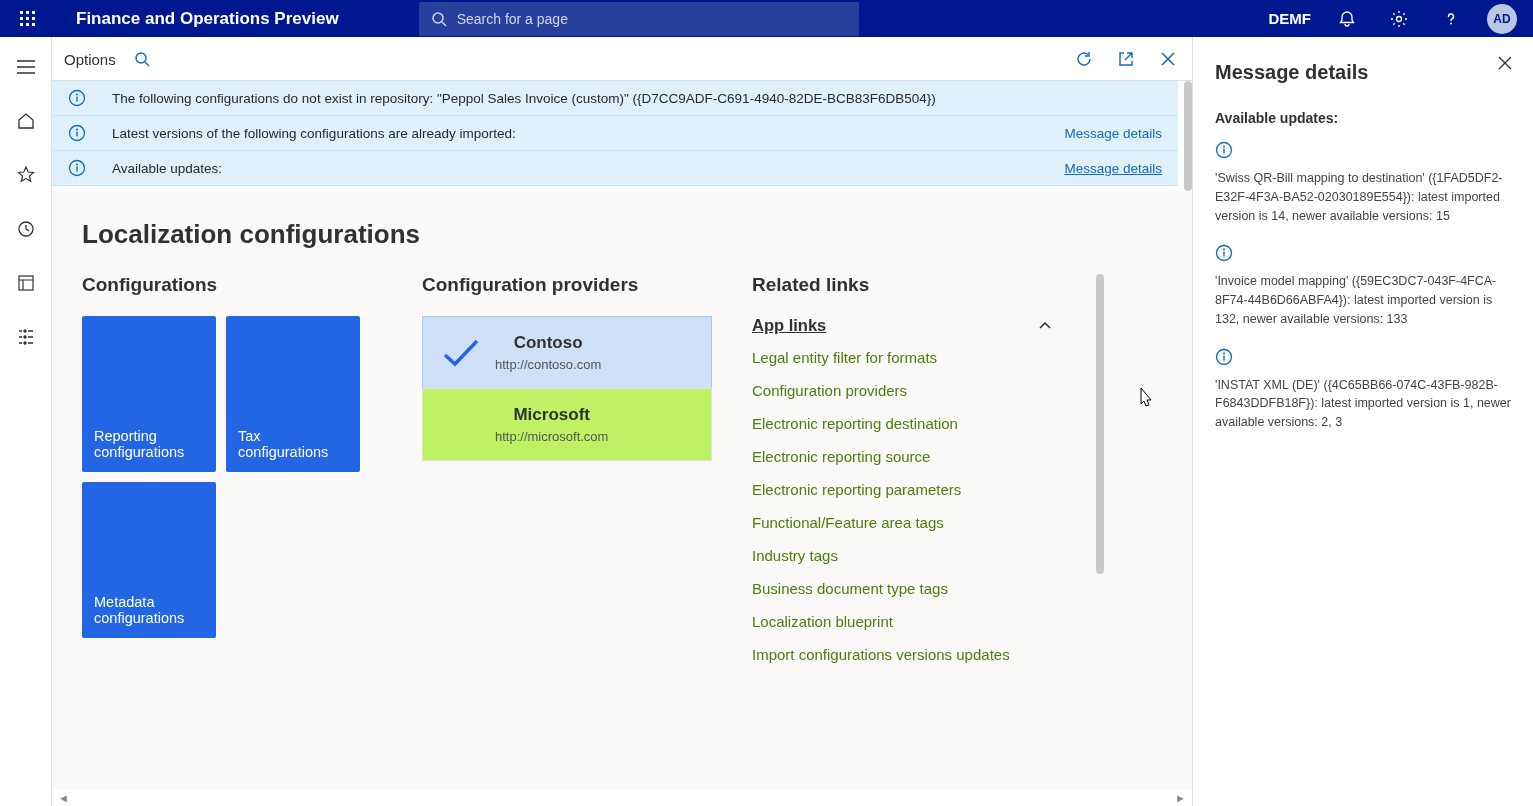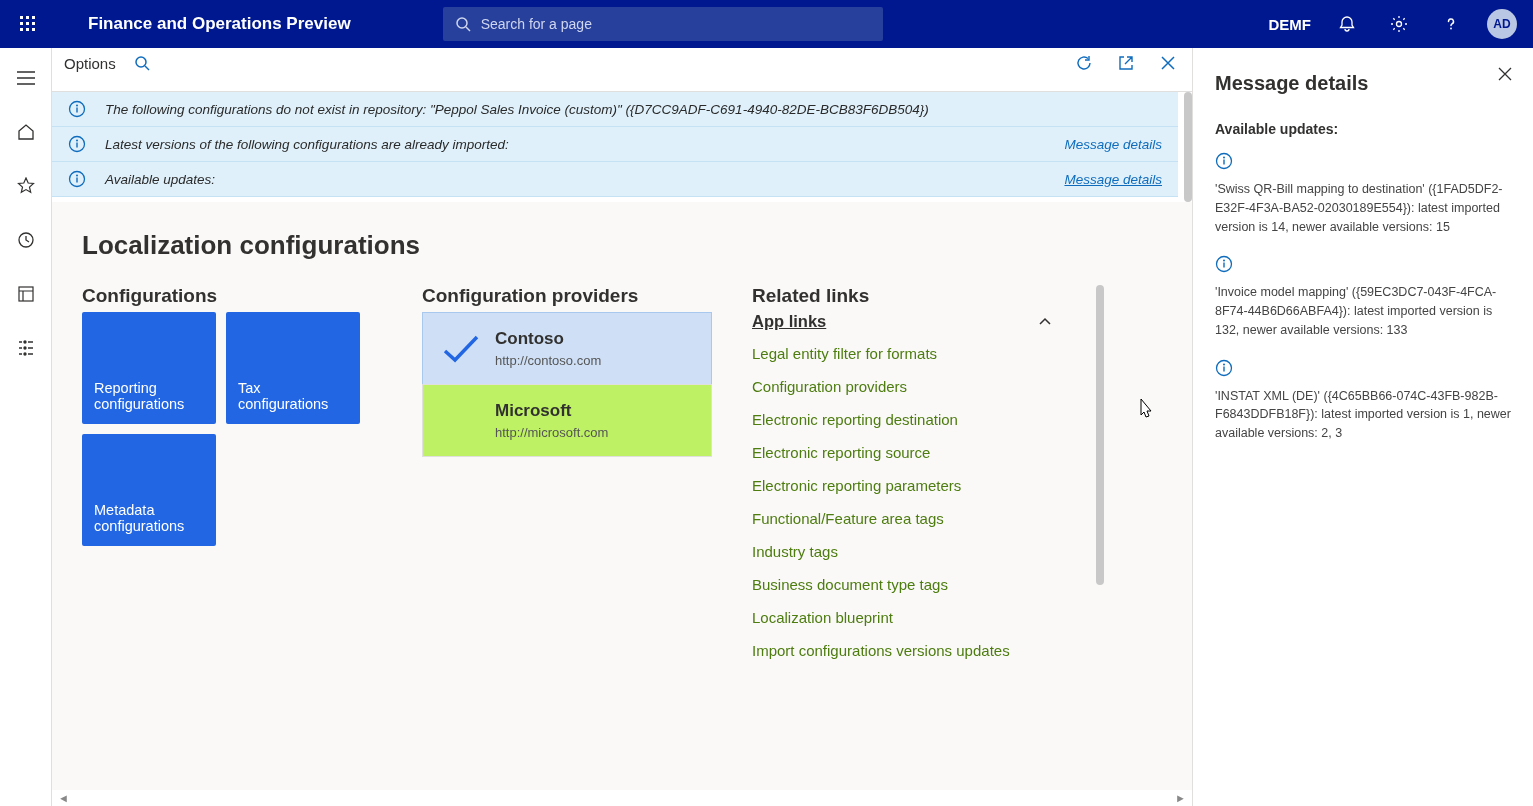--- a/index.html
+++ b/index.html
@@ -9,25 +9,25 @@
   color: #323130;
   background: #fff;
   overflow: hidden;
 }
 .app { display: flex; flex-direction: column; width: 1533px; height: 806px; }
 
 
 .header {
   background: #00188F;
   color: #fff;
-  height: 48px;
+  height: 37px;
   display: flex;
   align-items: center;
   padding: 0 8px;
-  gap: 32px;
+  gap: 20px;
 }
 .waffle { width: 40px; height: 40px; display:flex; align-items:center; justify-content:center; cursor:pointer; }
 .app-title { font-size: 17px; font-weight: 600; padding-left: 8px; flex-shrink:0; }
 .searchbox {
   margin-left: 60px;
   background: #27409B;
   height: 34px;
   width: 440px;
   border-radius: 2px;
   display:flex;
@@ -49,64 +49,63 @@
 
 .body { flex:1; display:flex; min-height:0; }
 .leftrail {
   width: 52px; border-right: 1px solid #e1dfdd;
   display:flex; flex-direction:column; align-items:center; gap:22px; padding-top:14px;
 }
 .leftrail .rail-icn { width:32px; height:32px; display:flex; align-items:center; justify-content:center; cursor:pointer; color:#323130; }
 
 .main { flex:1; display:flex; flex-direction:column; min-width:0; border-right: 1px solid #e1dfdd; }
 
-.toolbar { height: 44px; display:flex; align-items:flex-start; padding: 3px 12px; gap: 14px; border-bottom: 1px solid #e1dfdd; }
+.toolbar { height: 44px; display:flex; align-items:flex-end; padding: 9px 12px; gap: 14px; border-bottom: 1px solid #e1dfdd; }
 .toolbar-left { display:flex; align-items:center; gap:14px; }
 .toolbar-right { margin-left:auto; display:flex; align-items:center; gap:18px; color:#0078D4; }
 .toolbar-label { font-size: 15px; }
 .tb-icn { width:24px; height:24px; display:flex; align-items:center; justify-content:center; cursor:pointer; }
 
 
 .infobar {
   background: #DFF0FA;
   border-bottom: 1px solid #c5e2f5;
   padding: 8px 16px;
   display:flex;
   align-items:center;
-  gap: 19px;
+  gap: 26px;
   font-size: 13.5px;
   color: #2a2a2a;
-  font-style: italic;
 }
 .infobar .info-icn { width:18px; height:18px; flex-shrink:0; }
 .infobar .msg-link { margin-left:auto; color:#0f6cbd; cursor:pointer; }
 .infobar .msg-link.underline { text-decoration: underline; }
 
 
 .content { flex:1; padding: 28px 30px; overflow:hidden; background:#faf9f8; position:relative; }
 .page-title { font-size: 26px; font-weight: 600; color:#323130; margin-bottom: 24px; }
 .columns { display:flex; gap: 40px; }
 
-.col-h { font-size: 19px; font-weight:600; margin-bottom: 5px; }
+.col-h { font-size: 19px; font-weight:600; margin-bottom: 20px; }
 
 
 .tiles { display:flex; flex-wrap:wrap; gap:10px; width: 300px; }
 .tile {
-  width: 134px; height:112px; background:#2266E3; color:#fff;
+  width: 134px; height:156px; background:#2266E3; color:#fff;
   border-radius: 2px; padding: 12px; display:flex; align-items:flex-end;
   font-size: 14.5px; cursor:pointer;
 }
 
 
 .providers { width: 290px; }
 .provider-card {
   border: 1px solid #e1dfdd; background:#bef264; margin-bottom: -1px;
 }
 .provider-card.active { background:#cfe0f6; border-color:#a9c8ee; }
-.provider-head { display:flex; align-items:center; gap: 14px; padding: 16px 18px; }
+.provider-head { display:flex; align-items:center; gap: 14px; padding: 16px 18px; text-align: center; }
 .check { width:40px; height:32px; color:#2266E3; }
 .prov-name { font-size: 17px; font-weight:600; }
 .prov-url { font-size: 13px; color:#555; margin-top:4px; }
 .provider-actions { display:flex; align-items:center; gap:14px; padding: 8px 14px 10px; color:#0f6cbd; font-size:14px; }
 .rep-icn { width:16px; height:16px; }
 
 
 .related { width: 300px; }
 .links-head { display:flex; align-items:center; font-size:16.5px; font-weight:600; margin-bottom: 14px; text-decoration: underline; }
 .links-head .chev { margin-left:auto; cursor:pointer; }

